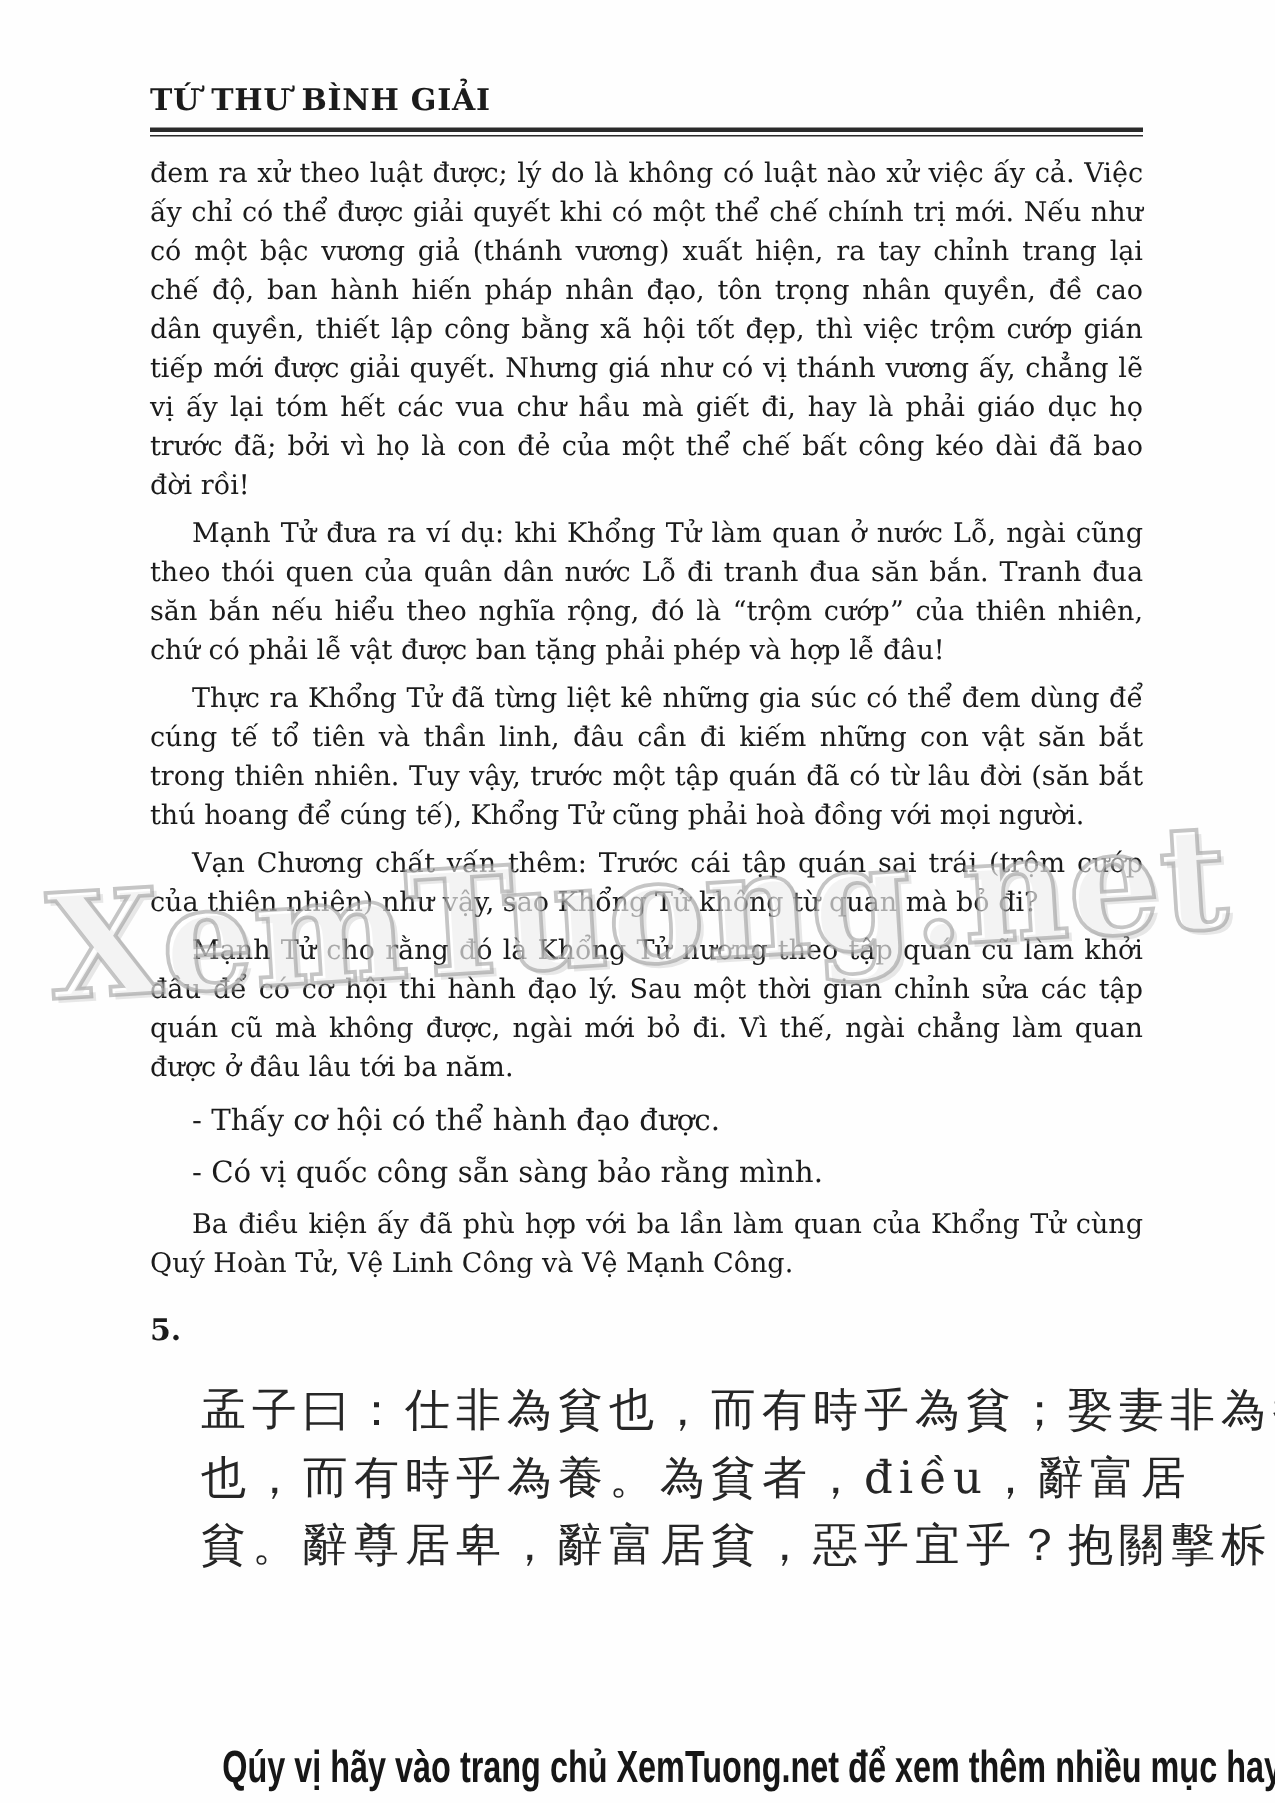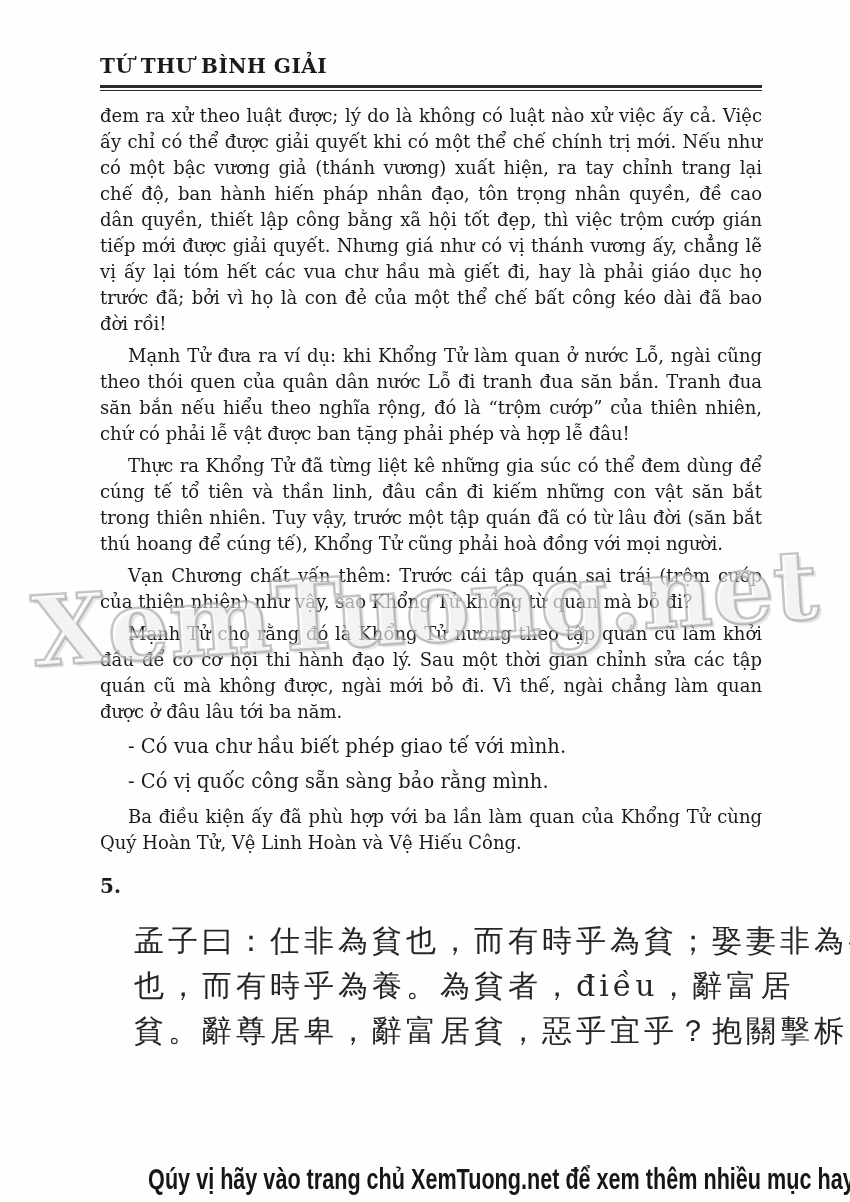--- a/index.html
+++ b/index.html
@@ -91,24 +91,24 @@
 
     <div class="header-title">TỨ THƯ BÌNH GIẢI</div>
     <div class="header-rule"></div>
 
     <p class="body-par no-indent">đem ra xử theo luật được; lý do là không có luật nào xử việc ấy cả. Việc ấy chỉ có thể được giải quyết khi có một thể chế chính trị mới. Nếu như có một bậc vương giả (thánh vương) xuất hiện, ra tay chỉnh trang lại chế độ, ban hành hiến pháp nhân đạo, tôn trọng nhân quyền, đề cao dân quyền, thiết lập công bằng xã hội tốt đẹp, thì việc trộm cướp gián tiếp mới được giải quyết. Nhưng giá như có vị thánh vương ấy, chẳng lẽ vị ấy lại tóm hết các vua chư hầu mà giết đi, hay là phải giáo dục họ trước đã; bởi vì họ là con đẻ của một thể chế bất công kéo dài đã bao đời rồi!</p>
     <p class="body-par">Mạnh Tử đưa ra ví dụ: khi Khổng Tử làm quan ở nước Lỗ, ngài cũng theo thói quen của quân dân nước Lỗ đi tranh đua săn bắn. Tranh đua săn bắn nếu hiểu theo nghĩa rộng, đó là “trộm cướp” của thiên nhiên, chứ có phải lễ vật được ban tặng phải phép và hợp lễ đâu!</p>
     <p class="body-par">Thực ra Khổng Tử đã từng liệt kê những gia súc có thể đem dùng để cúng tế tổ tiên và thần linh, đâu cần đi kiếm những con vật săn bắt trong thiên nhiên. Tuy vậy, trước một tập quán đã có từ lâu đời (săn bắt thú hoang để cúng tế), Khổng Tử cũng phải hoà đồng với mọi người.</p>
     <p class="body-par">Vạn Chương chất vấn thêm: Trước cái tập quán sai trái (trộm cướp của thiên nhiên) như vậy, sao Khổng Tử không từ quan mà bỏ đi?</p>
     <p class="body-par">Mạnh Tử cho rằng đó là Khổng Tử nương theo tập quán cũ làm khởi đầu để có cơ hội thi hành đạo lý. Sau một thời gian chỉnh sửa các tập quán cũ mà không được, ngài mới bỏ đi. Vì thế, ngài chẳng làm quan được ở đâu lâu tới ba năm.</p>
 
-    <p class="bullet">- Có vua chư hầu biết phép giao tế với mình.</p>
+    <p class="bullet">- Thấy cơ hội có thể hành đạo được.</p>
     <p class="bullet">- Có vị quốc công sẵn sàng bảo rằng mình.</p>
 
-    <p class="body-par">Ba điều kiện ấy đã phù hợp với ba lần làm quan của Khổng Tử cùng Quý Hoàn Tử, Vệ Linh Hoàn và Vệ Hiếu Công.</p>
+    <p class="body-par">Ba điều kiện ấy đã phù hợp với ba lần làm quan của Khổng Tử cùng Quý Hoàn Tử, Vệ Linh Công và Vệ Mạnh Công.</p>
 
     <div class="section-number">5.</div>
 
     <div class="chinese-block">
       <div class="chinese-line">孟子曰：仕非為貧也，而有時乎為貧；娶妻非為養</div>
       <div class="chinese-line">也，而有時乎為養。為貧者，điều，辭富居</div>
       <div class="chinese-line">貧。辭尊居卑，辭富居貧，惡乎宜乎？抱關擊柝。</div>
 
     </div>
 

